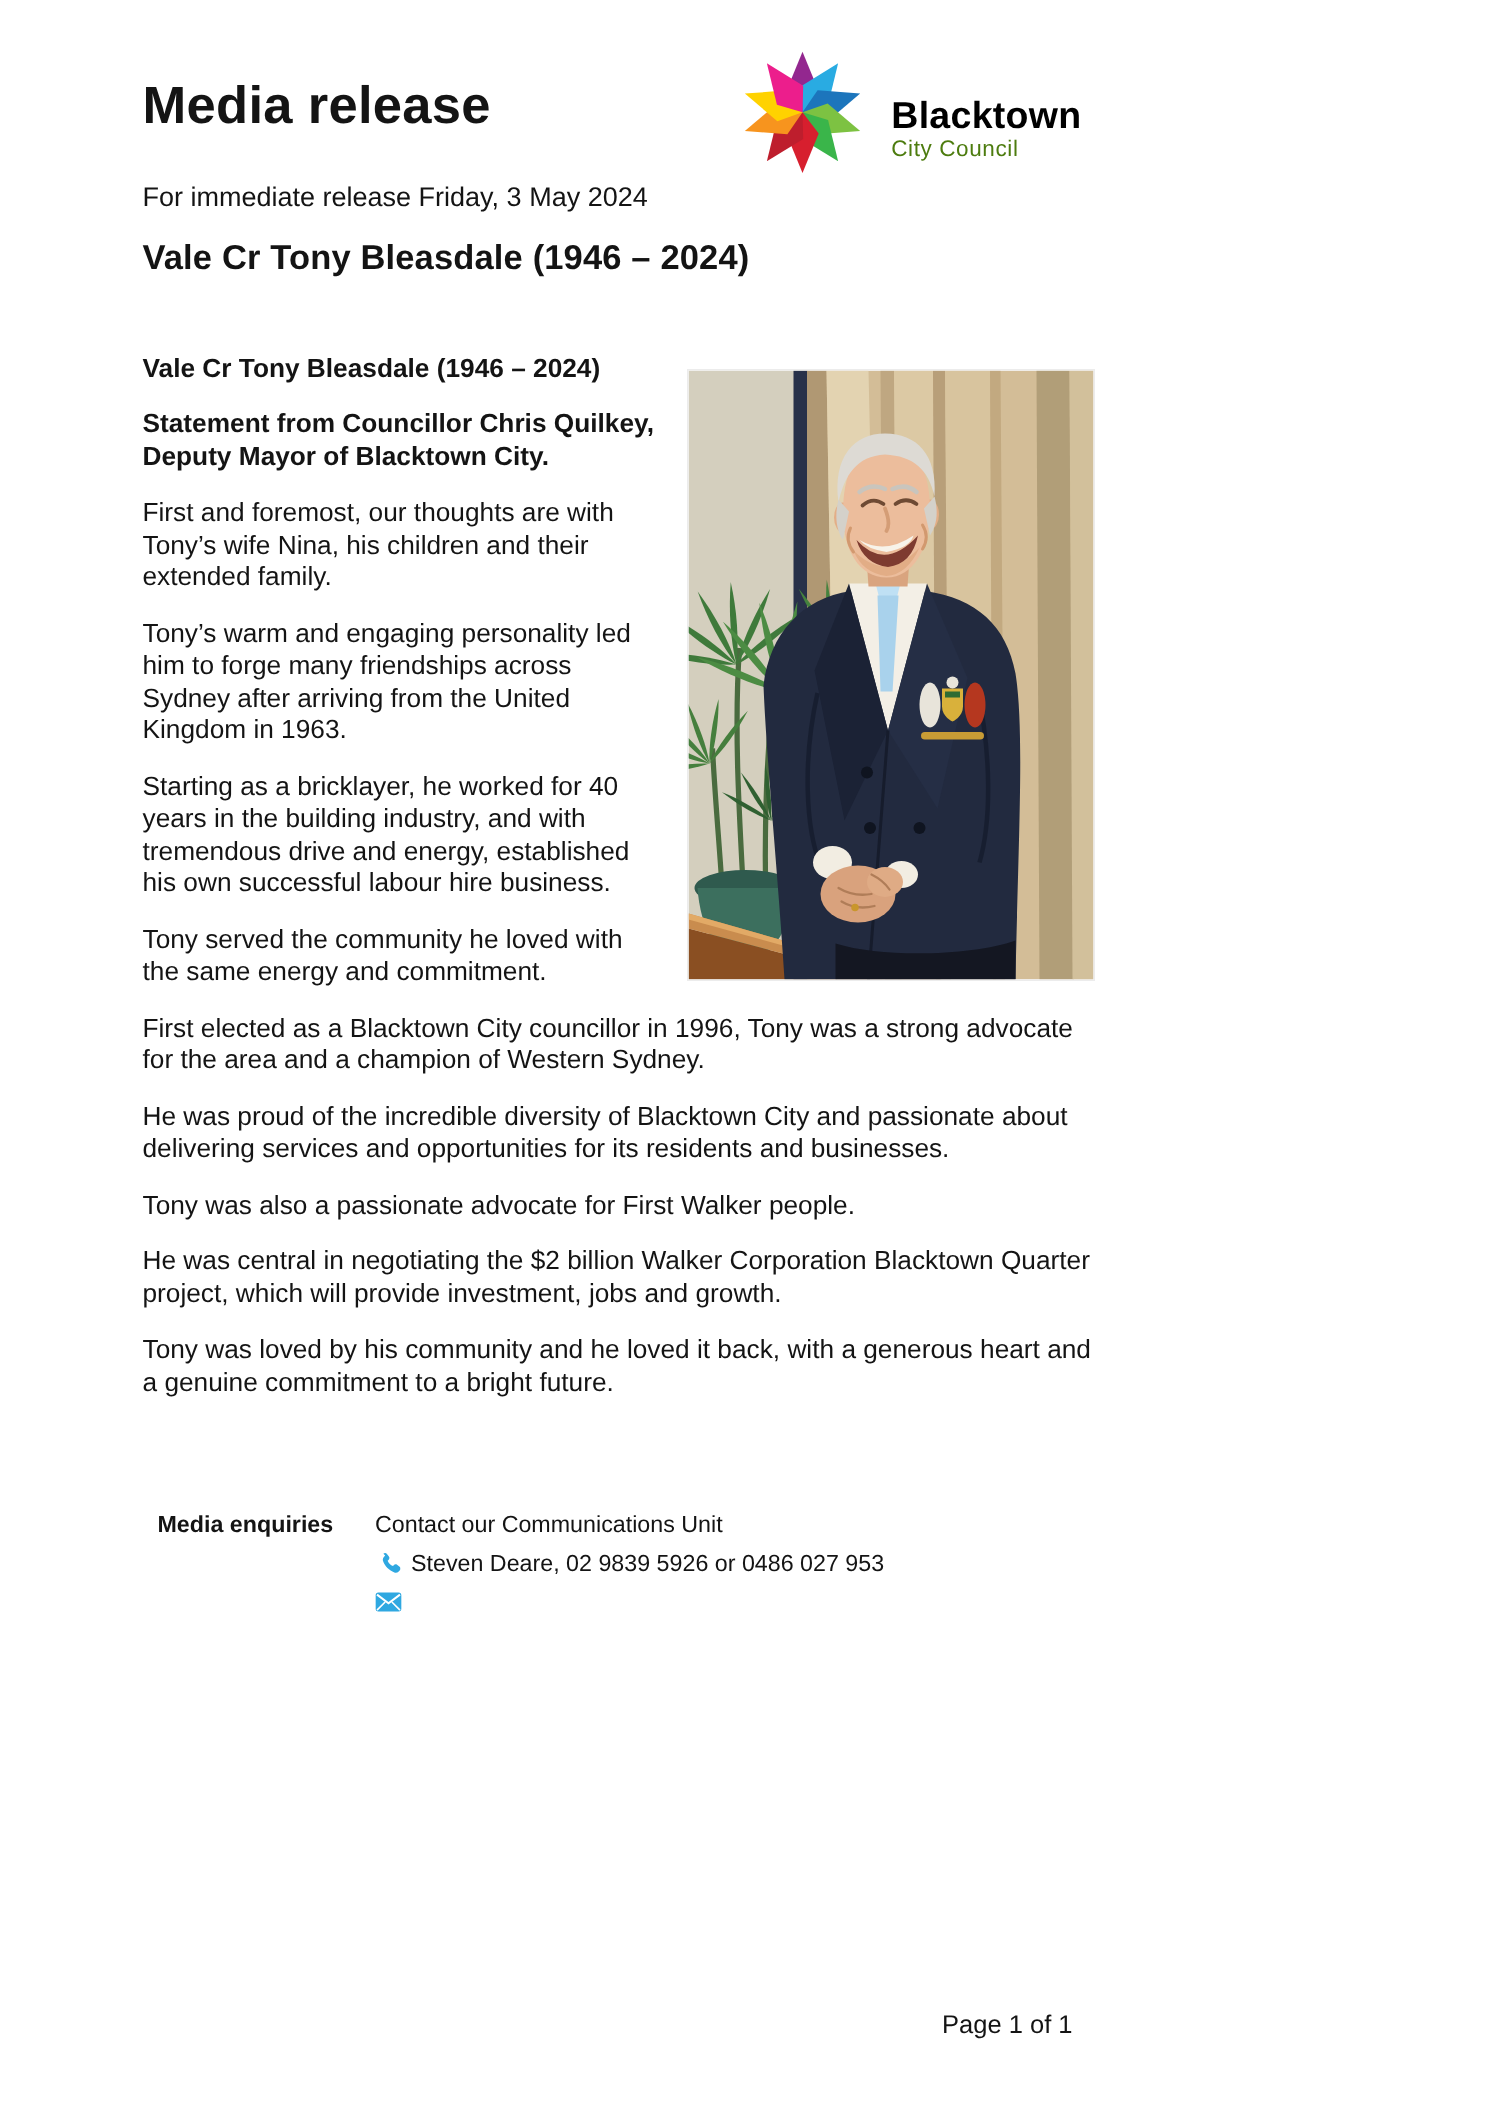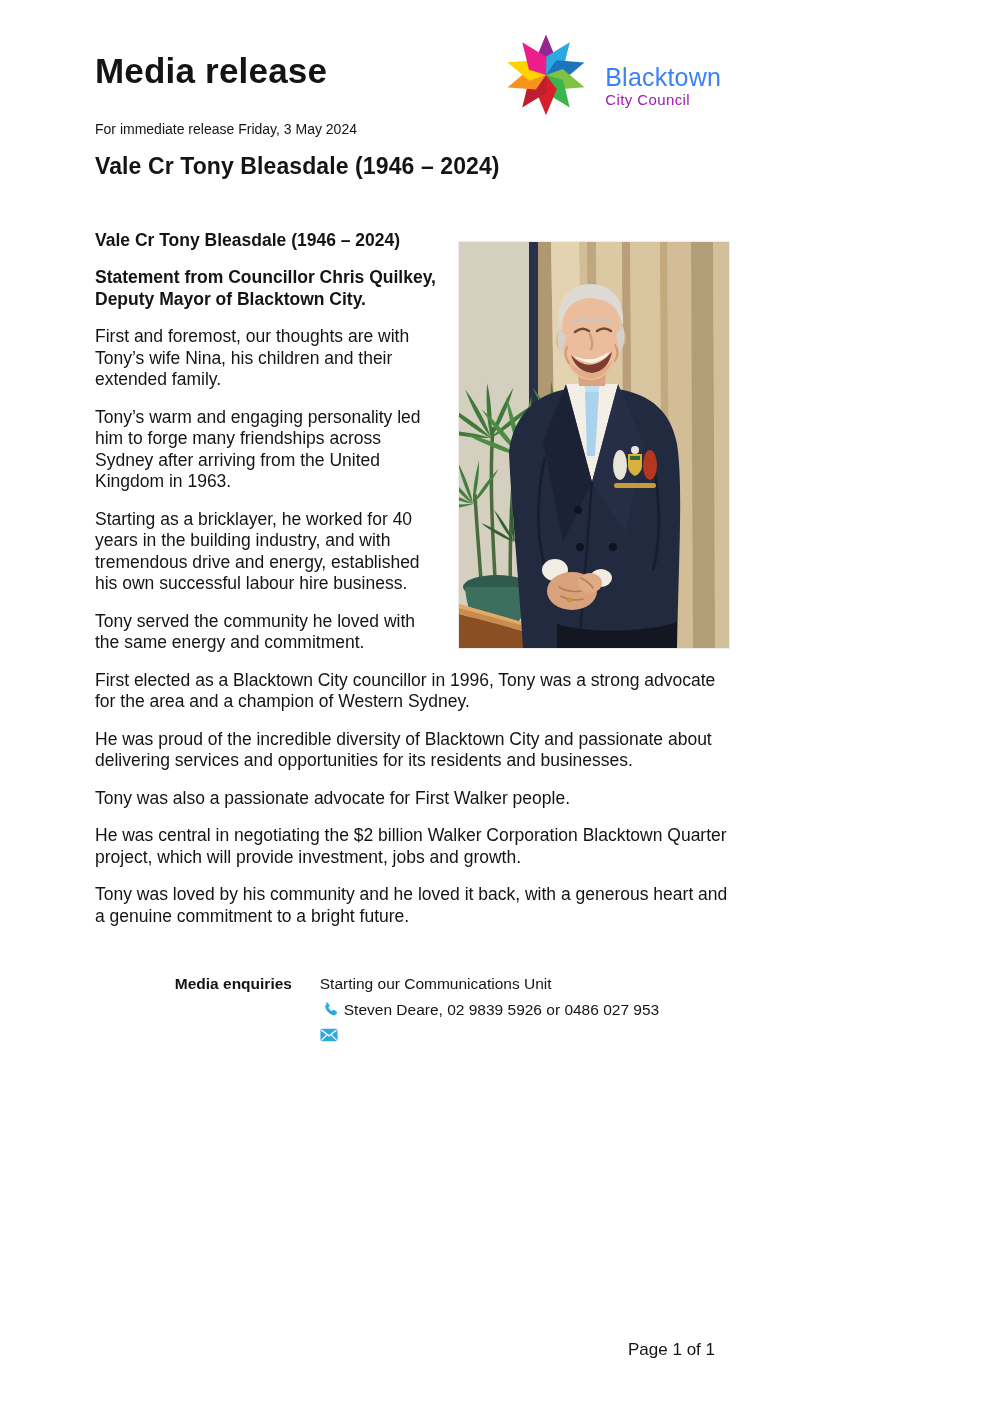--- a/index.html
+++ b/index.html
@@ -13,36 +13,36 @@
     background:#ffffff;
     overflow:hidden;
   }
   h1.page-title{
     font-size:35px;font-weight:bold;line-height:1.08;
     margin:0 0 31px 0;letter-spacing:0.2px;
   }
   .logo{position:absolute;top:24px;right:88px;display:flex;align-items:center;}
   .logo .star{width:94px;height:98px;display:block;}
   .logo-text{margin-left:12px;padding-top:26px;}
-  .logo-name{font-size:25px;font-weight:normal;color:#3b82f6;line-height:1.0;letter-spacing:0.2px;}
-  .logo-sub{font-size:15px;color:#a21caf;letter-spacing:0.4px;margin-top:1px;}
-  .release-line{font-size:14px;margin:0 0 16px 0;}
+  .logo-name{font-size:25px;font-weight:bold;color:#000000;line-height:1.0;letter-spacing:0.2px;}
+  .logo-sub{font-size:15px;color:#4d7c0f;letter-spacing:0.4px;margin-top:1px;}
+  .release-line{font-size:18px;margin:0 0 16px 0;}
   h2.headline{font-size:23px;font-weight:bold;margin:0 0 50px 0;letter-spacing:0.1px;}
   article{font-size:17.5px;line-height:21.5px;}
   article p{margin:0 0 16px 0;}
   article p.b{font-weight:bold;}
   figure.photo{
     float:right;width:270px;height:406px;
     margin:12px 0 20px 20px;padding:0;
     outline:1px solid #ececec;
   }
   figure.photo svg{width:100%;height:100%;display:block;}
   .media-enquiries{
     clear:none;
-    display:flex;margin-top:44px;font-size:15.5px;line-height:25.5px;justify-content:center;
+    display:flex;margin-top:72px;font-size:15.5px;line-height:25.5px;
   }
   .me-label{width:145px;padding-left:10px;font-weight:bold;flex:none;}
   .me-line{display:flex;align-items:center;height:25.5px;}
   .cicon{flex:none;margin-right:7px;display:block;}
   .page-footer{position:absolute;top:1340px;right:94px;font-size:17px;}
 </style>
 </head>
 <body>
 
 <div class="page">
@@ -213,21 +213,21 @@
     <p>He was proud of the incredible diversity of Blacktown City and passionate about delivering services and opportunities for its residents and businesses.</p>
     <p>Tony was also a passionate advocate for First Walker people.</p>
     <p>He was central in negotiating the $2 billion Walker Corporation Blacktown Quarter project, which will provide investment, jobs and growth.</p>
     <p>Tony was loved by his community and he loved it back, with a generous heart and a genuine commitment to a bright future.</p>
   </article>
 
   <section class="media-enquiries">
     <div class="me-label">Media enquiries</div>
     <div class="me-content">
       <div class="me-line">
-        <span>Starting our Communications Unit</span>
+        <span>Contact our Communications Unit</span>
       </div>
       <div class="me-line">
         <svg class="cicon" width="17" height="17" viewBox="0 0 20 20" aria-hidden="true">
           <path d="M6.6 2.2c.8-.8 2.1-.7 2.8.2l1.5 2c.6.8.5 1.9-.3 2.6l-.7.6c.8 1.9 2.3 3.4 4.2 4.2l.6-.7c.7-.8 1.8-.9 2.6-.3l2 1.5c.9.7 1 2 .2 2.8l-.9.9c-.9.9-2.2 1.2-3.4.8-4.1-1.5-7.4-4.8-8.9-8.9-.4-1.2-.1-2.5.8-3.4l.9-.9z" fill="#2fa8e1"></path>
         </svg>
         <span>Steven Deare, 02 9839 5926 or 0486 027 953</span>
       </div>
       <div class="me-line">
         <svg class="cicon" width="18" height="14" viewBox="0 0 20 15" aria-hidden="true">
           <rect x="0.5" y="0.5" width="19" height="14" rx="2" fill="#2fa8e1"></rect>

